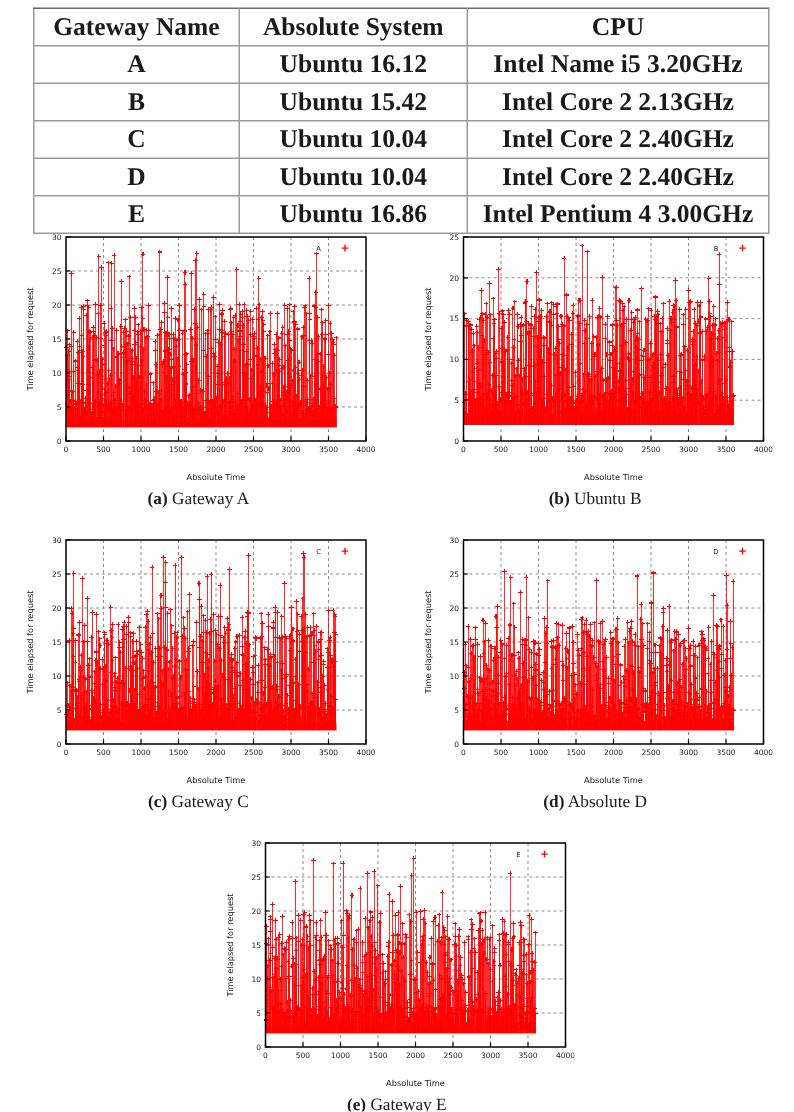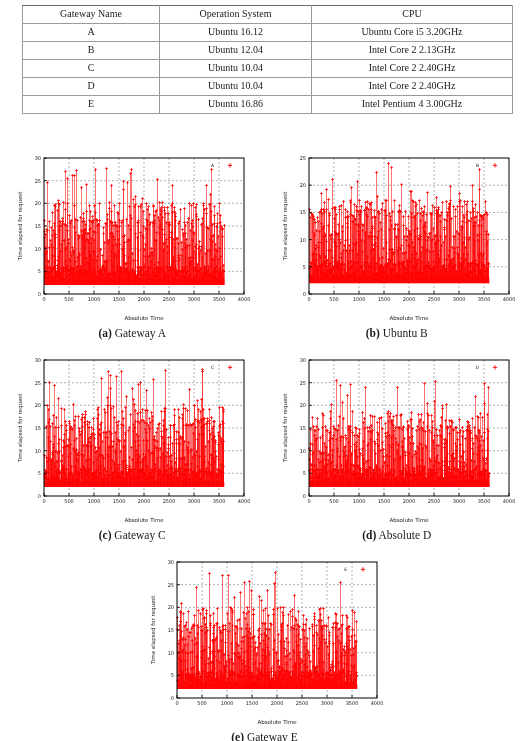--- a/index.html
+++ b/index.html
@@ -7,22 +7,22 @@
     width:529px;height:741px;position:relative;overflow:hidden;
     font-family:"Liberation Serif", serif;color:#1a1a1a;
   }
 
   
   #spec-table-wrap{position:absolute;left:22px;top:5px;width:490px;}
   table.spec{border-collapse:collapse;width:490px;table-layout:fixed;}
   table.spec td,table.spec th{
     border:1px solid #9a9a9a;
     text-align:center;
-    font-weight:normal;
-    font-size:10px;
+    font-weight:bold;
+    font-size:17px;
     line-height:1.0;
     padding:3px 2px 4px 2px;
     font-family:"Liberation Serif", serif;
   }
   table.spec tr:first-child td{border-top:1px solid #6a6a6a;}
   col.c1{width:137px}col.c2{width:152px}col.c3{width:201px}
 
   
   #figures{position:absolute;left:0;top:148px;width:529px;}
   .figrow{display:flex;width:529px;}
@@ -44,31 +44,31 @@
 <div id="spec-table-wrap">
   <table class="spec">
     <colgroup>
         <col class="c1">
         <col class="c2">
         <col class="c3">
       </colgroup>
     <tbody id="table-body">
         <tr>
           <td>Gateway Name</td>
-          <td>Operation System</td>
+          <td>Absolute System</td>
           <td>CPU</td>
         </tr>
         <tr>
           <td>A</td>
           <td>Ubuntu 16.12</td>
-          <td>Ubuntu Core i5 3.20GHz</td>
+          <td>Intel Name i5 3.20GHz</td>
         </tr>
         <tr>
           <td>B</td>
-          <td>Ubuntu 12.04</td>
+          <td>Ubuntu 15.42</td>
           <td>Intel Core 2 2.13GHz</td>
         </tr>
         <tr>
           <td>C</td>
           <td>Ubuntu 10.04</td>
           <td>Intel Core 2 2.40GHz</td>
         </tr>
         <tr>
           <td>D</td>
           <td>Ubuntu 10.04</td>

